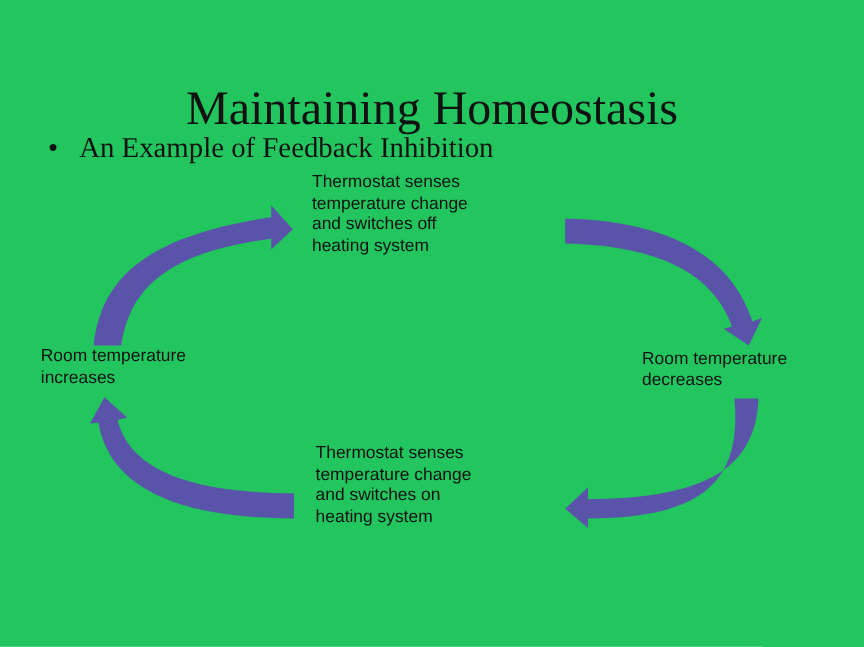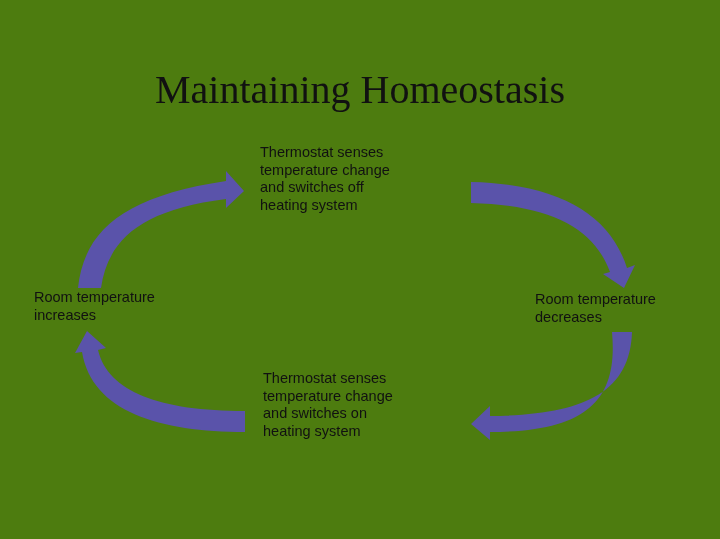--- a/index.html
+++ b/index.html
@@ -10,21 +10,21 @@
     body {
       width: 720px;
       height: 539px;
       position: relative;
       overflow: hidden;
     }
     .slide {
       position: absolute;
       left: 0; top: 0;
       width: 720px; height: 539px;
-      background: #4d7c0f;
+      background: #22c55e;
     }
     .title {
       position: absolute;
       left: 0; top: 68px;
       width: 720px;
       text-align: center;
       font-family: "Liberation Serif", "DejaVu Serif", serif;
       font-size: 40px;
       line-height: 44px;
       color: #111111;
@@ -65,20 +65,23 @@
       width: 720px; height: 539px;
     }
   </style>
 </head>
 <body>
 
 <div class="slide">
 
   <h1 class="title">Maintaining Homeostasis</h1>
 
+  <div class="bullet-line">
+    <span class="dot">•</span><span>An Example of Feedback Inhibition</span>
+  </div>
 
   <svg class="arrows" viewBox="0 0 720 539" xmlns="http://www.w3.org/2000/svg">
 
     <g>
       <path d="M 78 288 C 84 230, 125 196, 226 181 L 226 171 L 244 191 L 226 208 L 226 199 C 140 210, 108 240, 101 288 Z" fill="#5a53aa"></path>
     </g>
 
     <g>
       <path d="M 471 182 C 560 184, 610 215, 627 268 L 635 265 L 624 288 L 603 274 L 610 272 C 594 228, 550 205, 471 203 Z" fill="#5a53aa"></path>
     </g>

